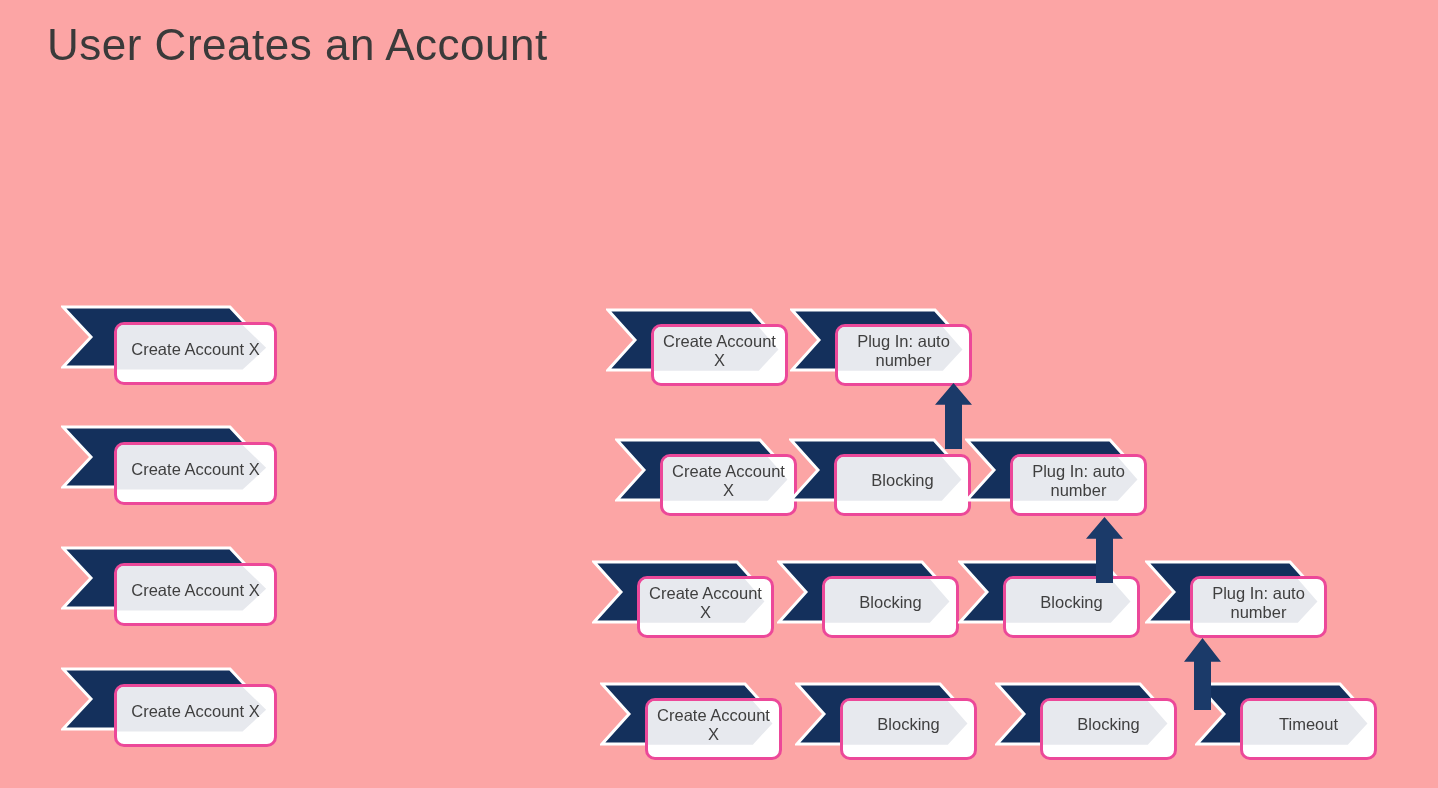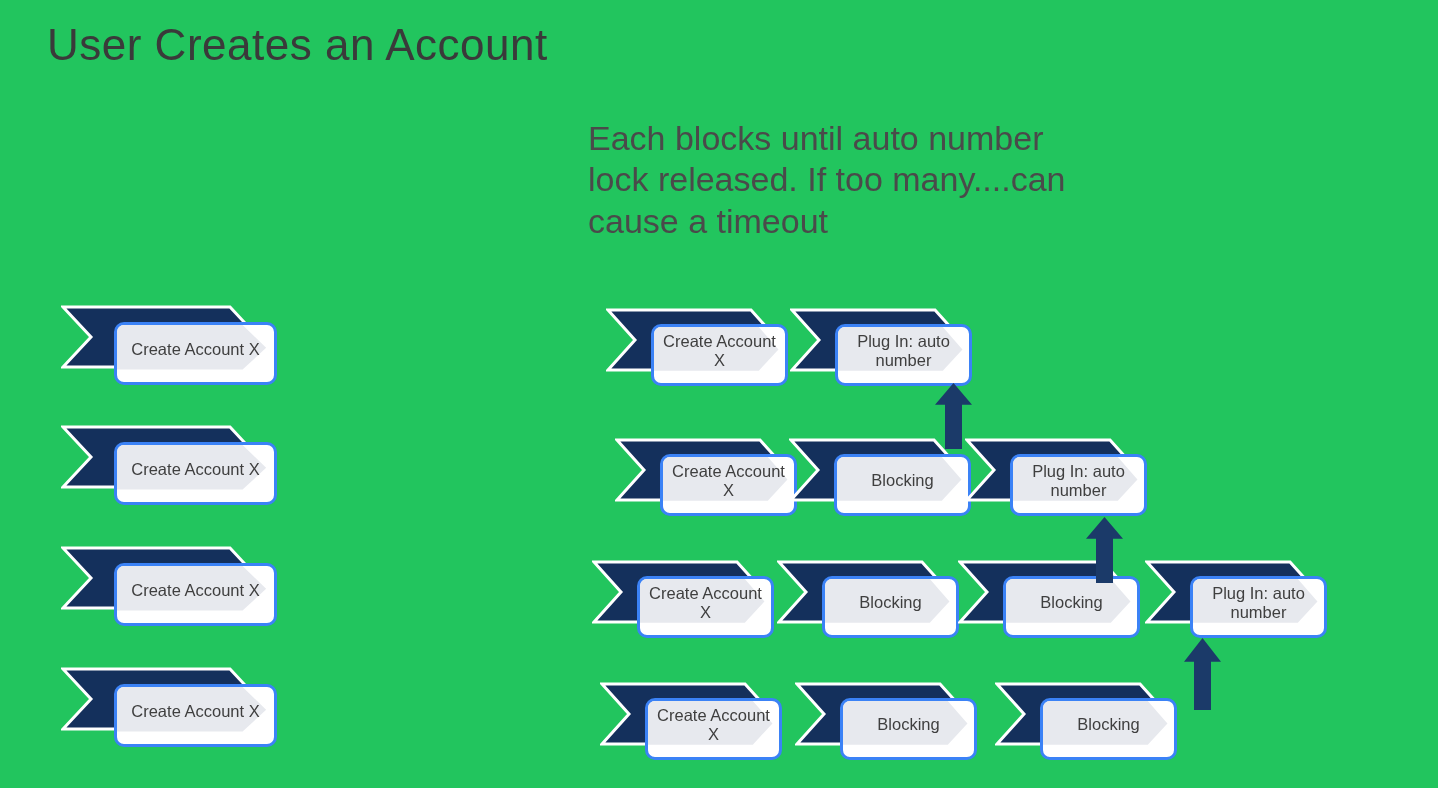--- a/index.html
+++ b/index.html
@@ -1,37 +1,37 @@
 <!DOCTYPE html>
 <html><head>
 <meta charset="utf-8">
 <style>
   html,body { margin:0; padding:0; background:#000; }
   .slide {
-    position:relative; width:1438px; height:788px; background:#22c55e;
+    position:relative; width:1438px; height:788px; background:#fca5a5;
     overflow:hidden; font-family:"Liberation Sans", sans-serif;
   }
   .title {
     position:absolute; left:47px; top:20px; margin:0;
     font-size:44px; font-weight:300; color:#3a3a3a; letter-spacing:0.5px;
     white-space:nowrap;
   }
   .note {
     position:absolute; color:#4a4a4a; font-size:34px; font-weight:300;
     line-height:1.22; white-space:pre-line;
   }
   .note-parallel { left:35px;  top:150px; width:420px; }
   .note-blocking { left:588px; top:118px; width:560px; }
   .note-blocked  { left:997px; top:281px; width:440px; }
 
   .unit { position:absolute; width:220px; height:82px; }
   .chev { position:absolute; left:0; top:0; display:block; }
   .stepbox {
     position:absolute; box-sizing:border-box;
-    background:#ffffff; border:3px solid #3b82f6; border-radius:10px;
+    background:#ffffff; border:3px solid #ec4899; border-radius:10px;
     display:flex; align-items:center; justify-content:center;
     overflow:hidden; text-align:center;
   }
   .unit-left  .stepbox { left:53px; top:17px; width:163px; height:63px; }
   .unit-right .stepbox { left:45px; top:16px; width:137px; height:62px; }
   .ichev {
     position:absolute; left:0; top:0; right:0; bottom:0; background:#E7E9EE;
     clip-path: polygon(0 0, 80% 0, 95% 40%, 80% 78%, 0 78%);
   }
   .steptxt {
@@ -46,23 +46,20 @@
   .a2 { left:1086px; top:517px; height:66px; }
   .a3 { left:1184px; top:638px; height:72px; }
 </style>
 </head>
 <body>
 
 <div class="slide">
 
   <h1 class="title">User Creates an Account</h1>
 
-  <div class="note note-blocking">Each blocks until auto number
-lock released. If too many....can
-cause a timeout</div>
 
   <div class="unit unit-left" style="left:61px; top:305px;">
     <svg class="chev" width="200" height="64" viewBox="0 0 200 64">
         <polygon points="2,2 169,2 197,32 169,62 2,62 30,32" fill="#14305C" stroke="#FFFFFF" stroke-width="3"></polygon>
       </svg>
     <div class="stepbox">
       <div class="ichev"></div>
       <span class="steptxt">Create Account X</span>
     </div>
   </div>
@@ -210,18 +207,27 @@
   <div class="unit unit-right" style="left:995px; top:682px;">
     <svg class="chev" width="175" height="64" viewBox="0 0 175 64">
         <polygon points="2,2 145,2 172,32 145,62 2,62 29,32" fill="#14305C" stroke="#FFFFFF" stroke-width="3"></polygon>
       </svg>
     <div class="stepbox">
       <div class="ichev"></div>
       <span class="steptxt">Blocking</span>
     </div>
   </div>
 
+  <div class="unit unit-right" style="left:1195px; top:682px;">
+    <svg class="chev" width="175" height="64" viewBox="0 0 175 64">
+        <polygon points="2,2 145,2 172,32 145,62 2,62 29,32" fill="#14305C" stroke="#FFFFFF" stroke-width="3"></polygon>
+      </svg>
+    <div class="stepbox">
+      <div class="ichev"></div>
+      <span class="steptxt">Timeout</span>
+    </div>
+  </div>
 
   <div class="arrow-up a1"></div>
   <div class="arrow-up a2"></div>
   <div class="arrow-up a3"></div>
 
 </div>
 
 </body></html>

